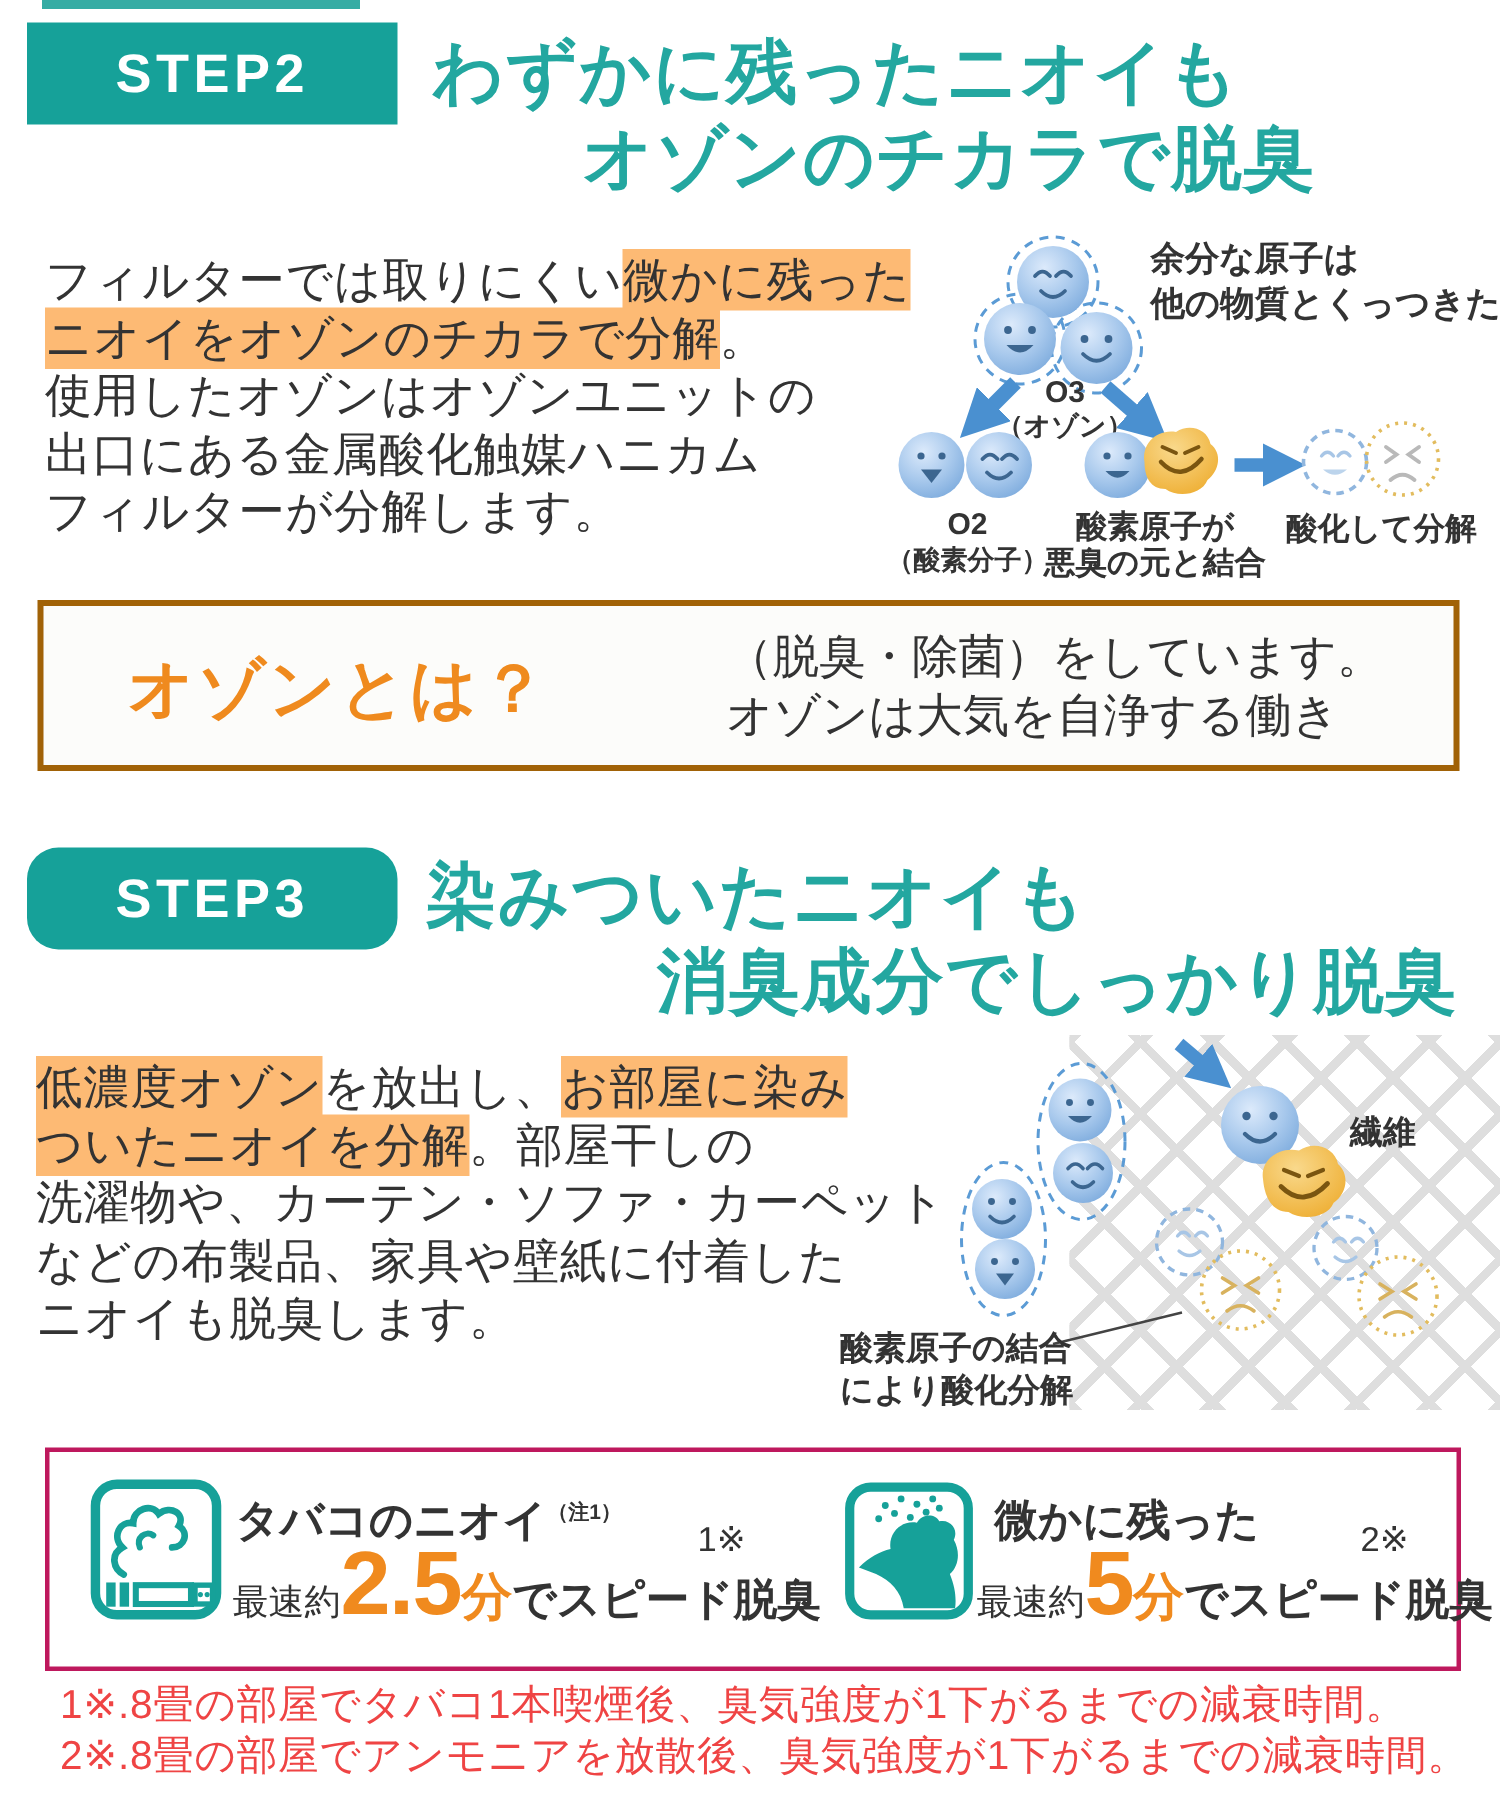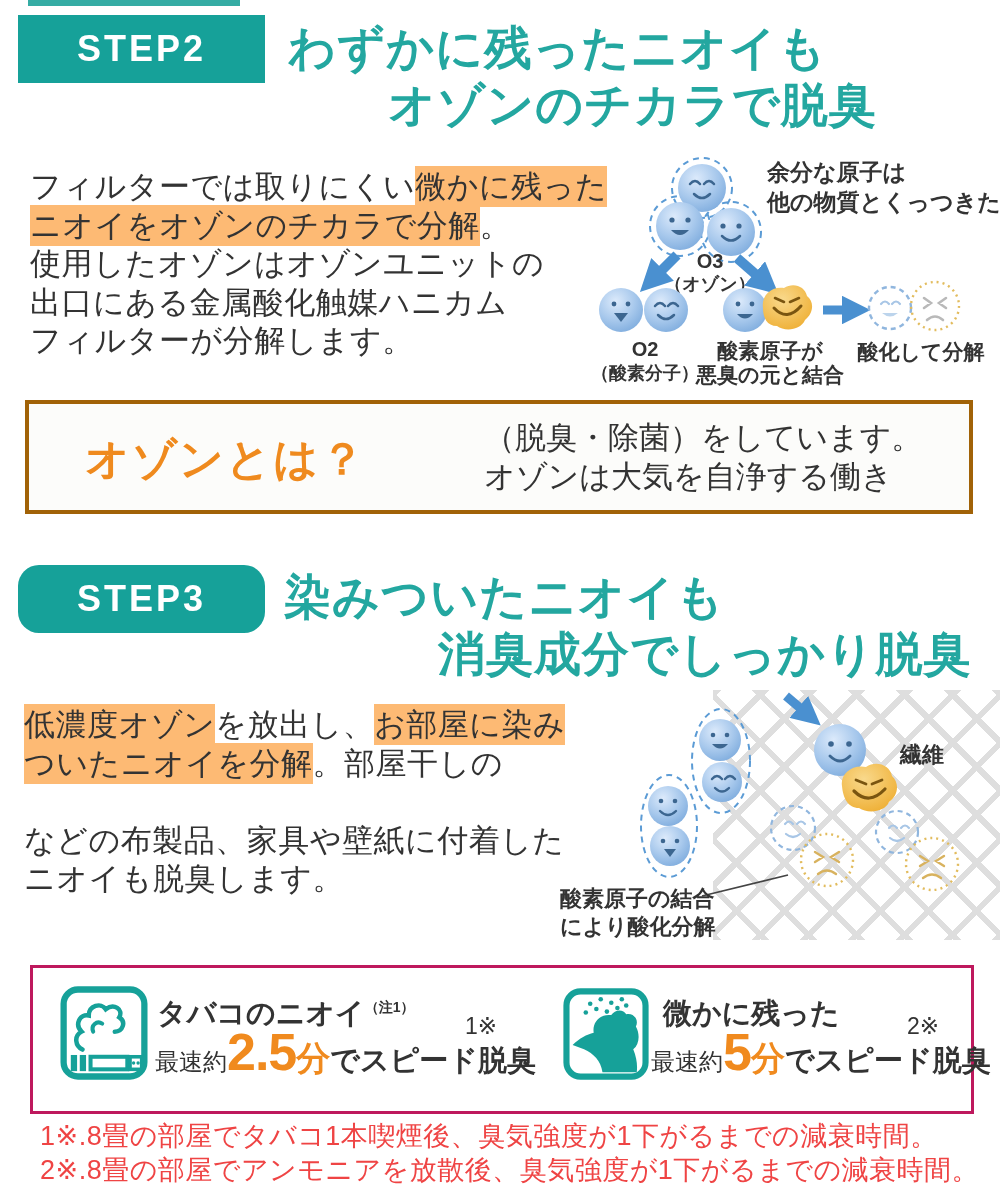--- a/index.html
+++ b/index.html
@@ -35,21 +35,21 @@
 
   
   .benefit-box{position:absolute;left:30px;top:965px;width:938px;height:143px;
                border:3px solid #be185d;background:#fff;}
   .b-icon{position:absolute;}
   .b-title{position:absolute;font-size:29px;font-weight:bold;color:#333;white-space:nowrap;}
   .b-title sup{font-size:14px;font-weight:bold;}
   .b-ref{position:absolute;font-size:23px;color:#333;}
   .speed{position:absolute;display:flex;align-items:baseline;white-space:nowrap;}
   .speed .pre{font-size:24px;color:#333;}
-  .speed .val{font-size:52px;font-weight:bold;color:#F08A1E;line-height:1;letter-spacing:-1px;}
+  .speed .val{font-size:60px;font-weight:bold;color:#F08A1E;line-height:1;letter-spacing:-1px;}
   .speed .unit{font-size:34px;font-weight:bold;color:#F08A1E;}
   .speed .suf{font-size:29px;font-weight:bold;color:#333;}
 
   
   .footnote{position:absolute;left:40px;font-size:27px;color:#ef4444;white-space:nowrap;letter-spacing:0.5px;}
 </style>
 </head>
 <body>
 
 <div id="page">
@@ -144,21 +144,21 @@
     <div class="ozone-desc">
       <div>（脱臭・除菌）をしています。</div>
       <div>オゾンは大気を自浄する働き</div>
     </div>
   </div>
 
   <div class="badge s3">STEP3</div>
   <div class="step-heading" style="left:438px;top:628px;">消臭成分でしっかり脱臭</div>
   <div class="step-heading" style="left:284px;top:571px;">染みついたニオイも</div>
 
-  <div class="para" style="left:24px;top:706px;"><span class="hl">低濃度オゾン</span><span>を放出し、</span><span class="hl">お部屋に染み</span><br><span class="hl">ついたニオイを分解</span><span>。部屋干しの</span><br><br><span>などの布製品、家具や壁紙に付着した</span><br><span>ニオイも脱臭します。</span></div>
+  <div class="para" style="left:24px;top:706px;"><span class="hl">低濃度オゾン</span><span>を放出し、</span><span class="hl">お部屋に染み</span><br><span class="hl">ついたニオイを分解</span><span>。部屋干しの</span><br><span>洗濯物や、カーテン・ソファ・カーペット</span><br><span>などの布製品、家具や壁紙に付着した</span><br><span>ニオイも脱臭します。</span></div>
 
   <div class="mesh"></div>
   <svg class="diag" style="left:540px;top:690px;" width="460" height="250" viewBox="0 0 460 250">
     <line x1="246" y1="6" x2="272" y2="28" stroke="#4a90d0" stroke-width="9" marker-end="url(#ah)"></line>
 
     <g>
       <ellipse cx="181" cy="71" rx="29" ry="52" fill="none" stroke="#5b9bd5" stroke-width="2" stroke-dasharray="6 5"></ellipse>
       <circle cx="180" cy="50" r="21" fill="url(#gb)"></circle>
       <circle cx="173" cy="45" r="2.3" fill="#3c6690"></circle>
         <circle cx="187" cy="45" r="2.3" fill="#3c6690"></circle>

